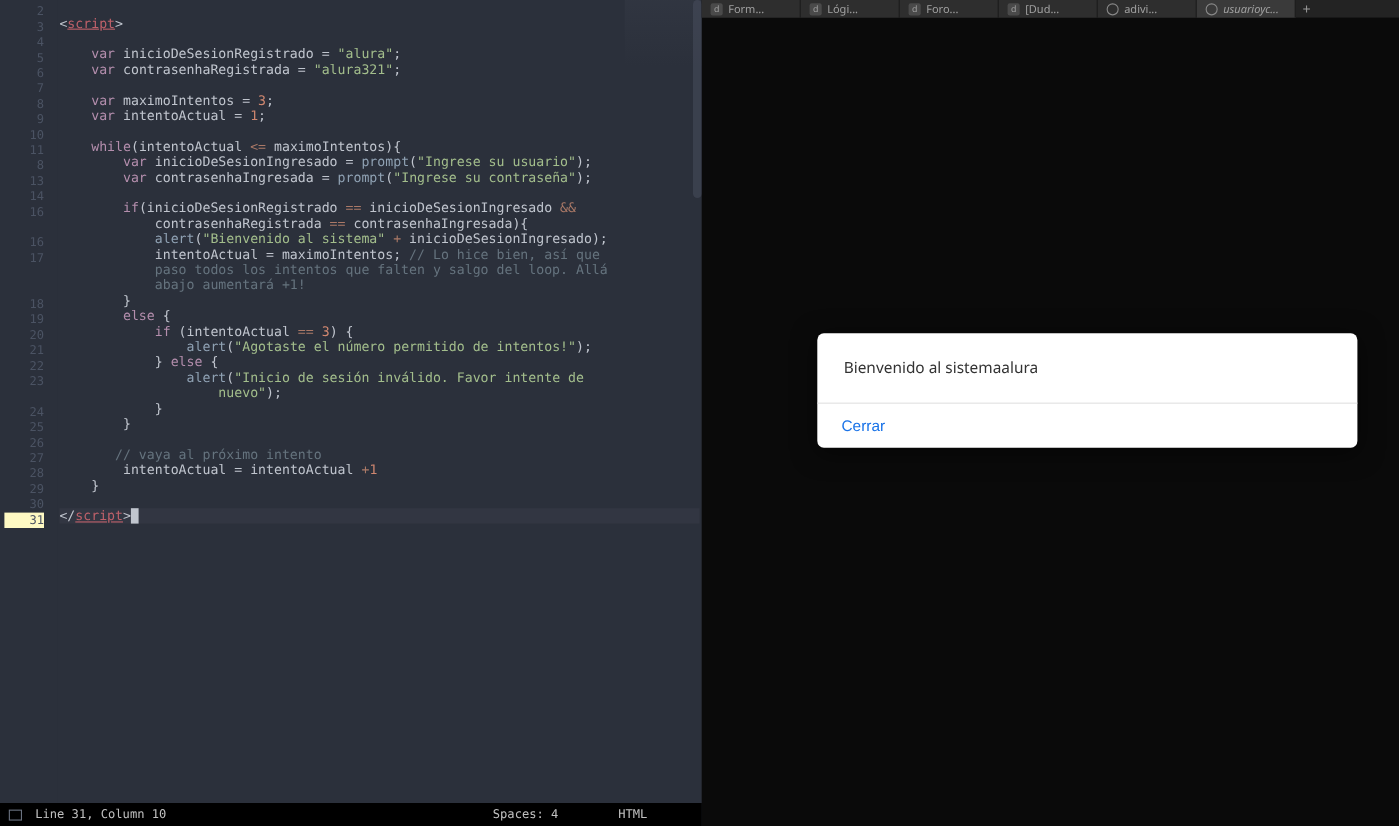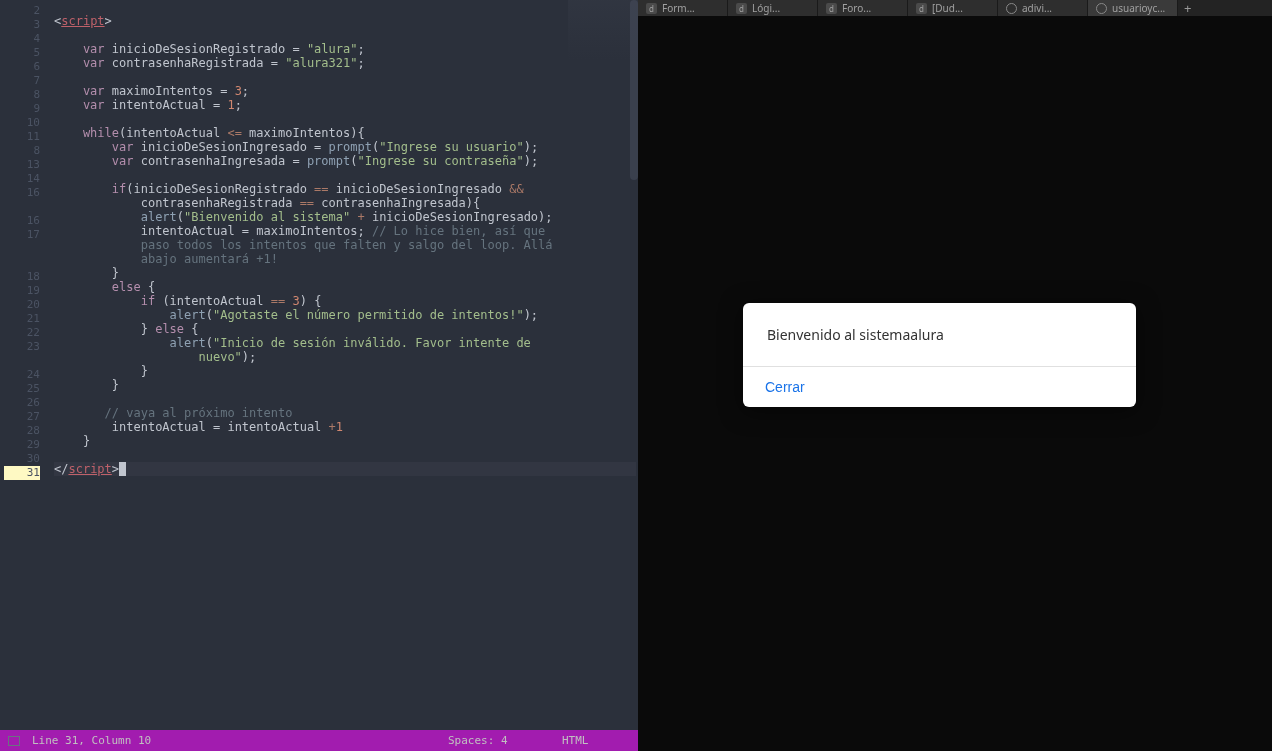--- a/index.html
+++ b/index.html
@@ -61,21 +61,21 @@
   right: 0;
   top: 0;
   width: 8px;
   height: 180px;
   background: #4a5060;
   border-radius: 4px;
   opacity: 0.5;
 }
 .status-bar {
   height: 21px;
-  background: #a21caf;
+  background: #000000;
   display: flex;
   align-items: center;
   font-size: 11px;
   color: #c0c0c0;
   padding: 0 8px;
 }
 .status-icon {
   width: 12px;
   height: 10px;
   border: 1px solid #6a7280;
@@ -113,21 +113,21 @@
   display: flex;
   align-items: center;
   padding: 0 8px;
   height: 16px;
   background: #2e2e2e;
   border-right: 1px solid #1a1a1a;
   gap: 5px;
   max-width: 100px;
   min-width: 90px;
 }
-.tab.active { background: #3a3a3a; }
+.tab.active { background: #3a3a3a; font-style: italic; }
 .fav {
   width: 11px;
   height: 11px;
   background: #4a4a4a;
   border-radius: 2px;
   display: flex;
   align-items: center;
   justify-content: center;
   font-size: 8px;
 }
@@ -135,21 +135,21 @@
 .tab-title { overflow: hidden; text-overflow: ellipsis; white-space: nowrap; flex: 1; }
 .new-tab {
   padding: 0 6px;
   color: #999;
   font-size: 13px;
 }
 .dialog {
   position: absolute;
   top: 303px;
   left: 105px;
-  width: 393px;
+  width: 491px;
   background: #fff;
   border-radius: 6px;
   box-shadow: 0 4px 22px rgba(0,0,0,0.5);
   font-family: -apple-system, BlinkMacSystemFont, system-ui, sans-serif;
   font-size: 14px;
   color: #333;
 }
 .dialog-body { padding: 22px 24px; border-bottom: 1px solid #e0e0e0; }
 .dialog-footer {
   display: flex;

